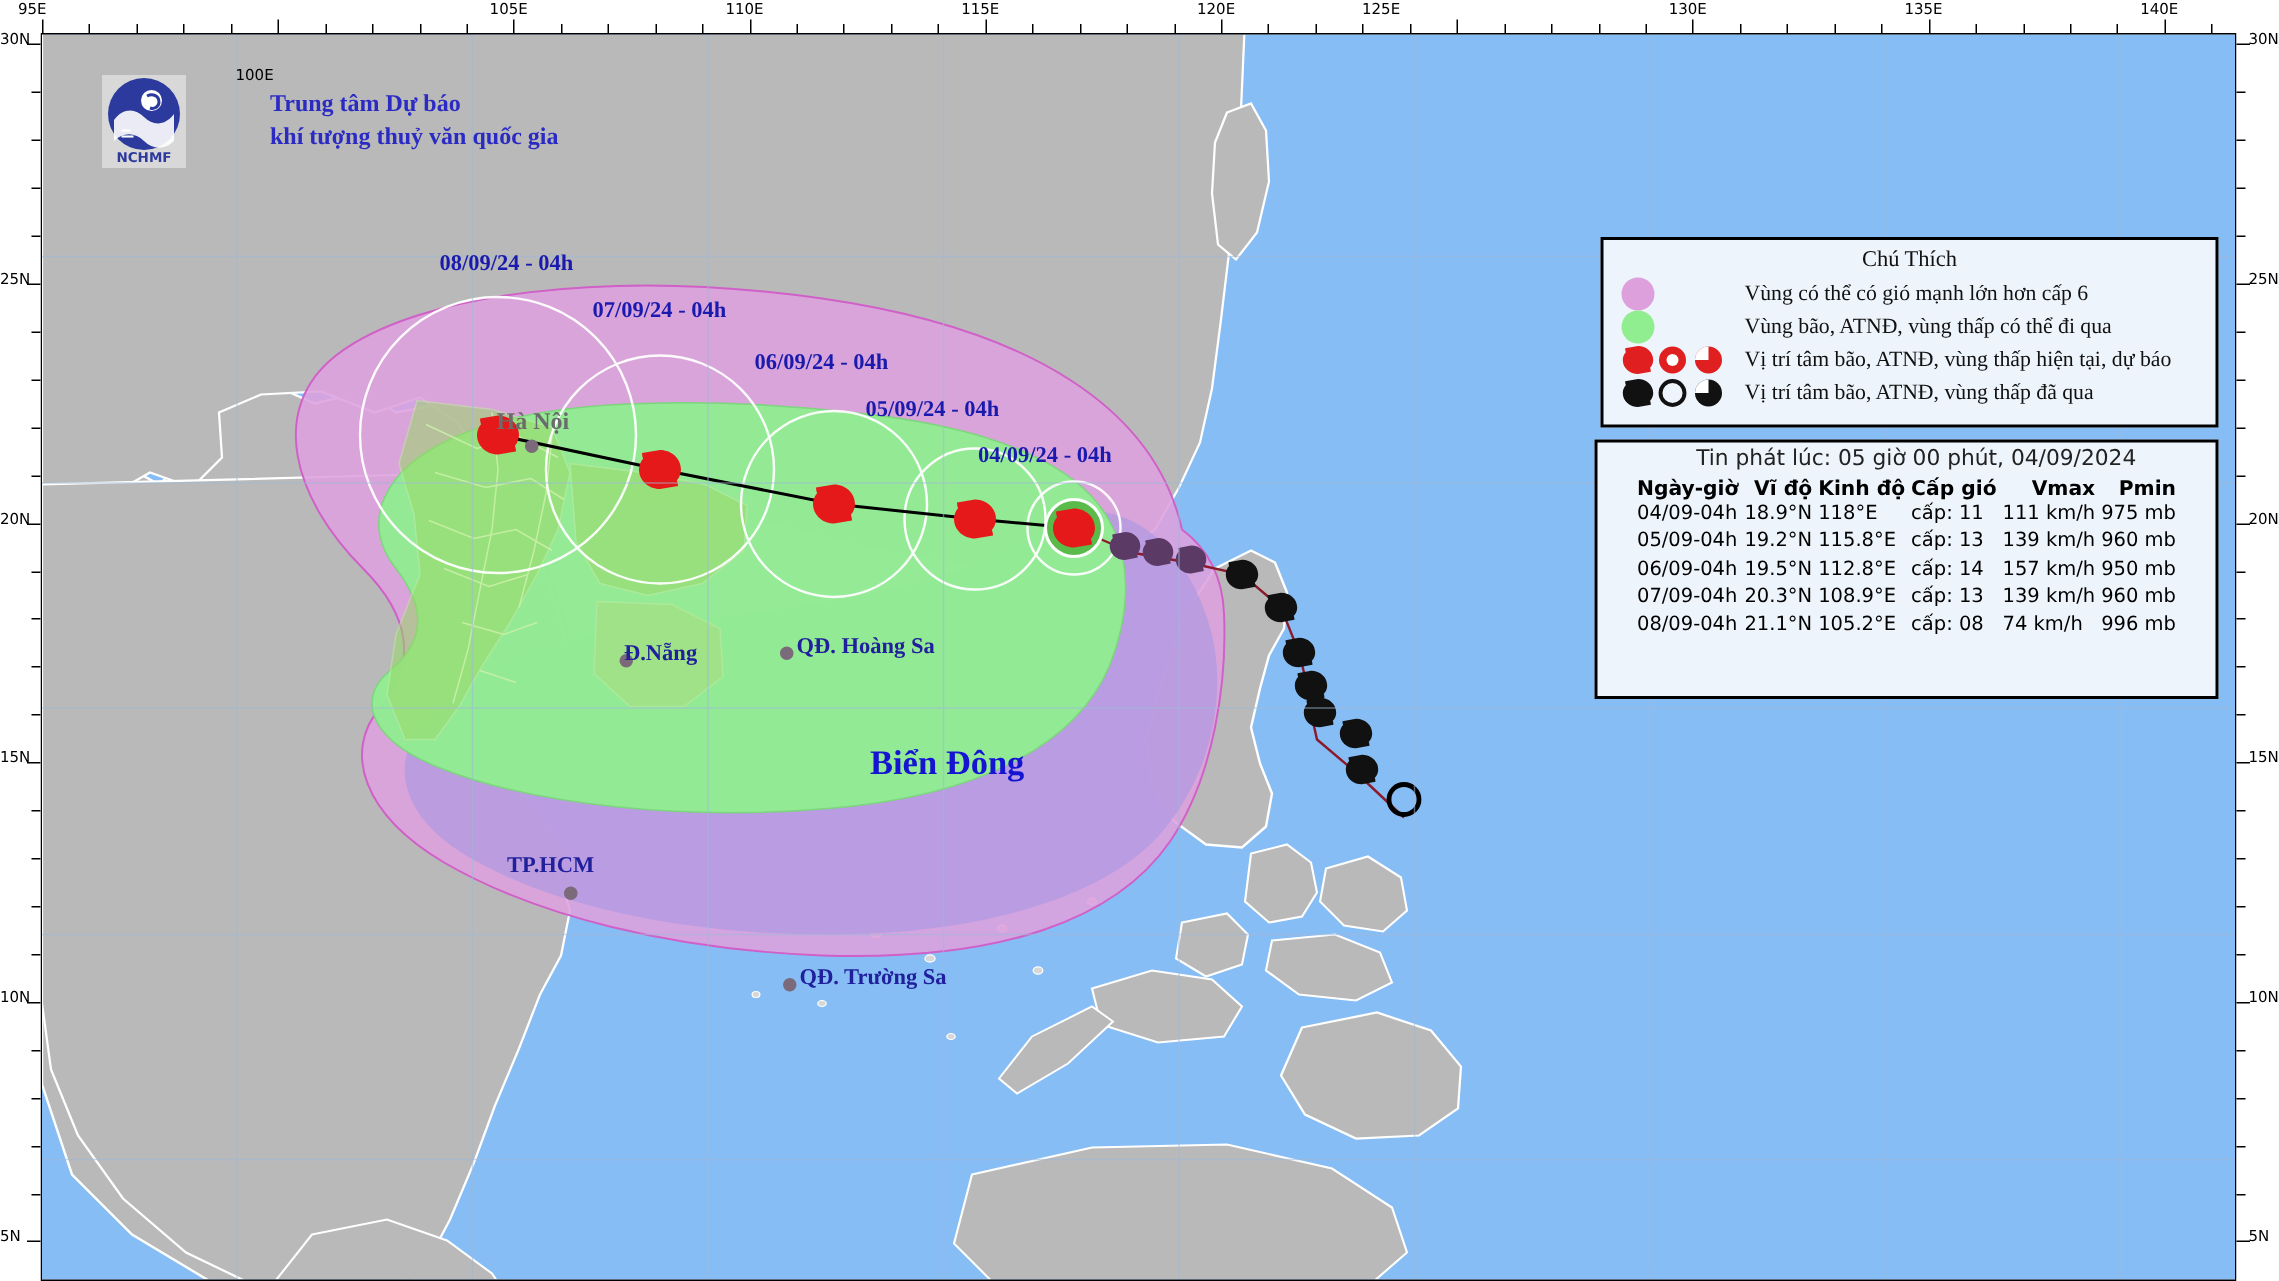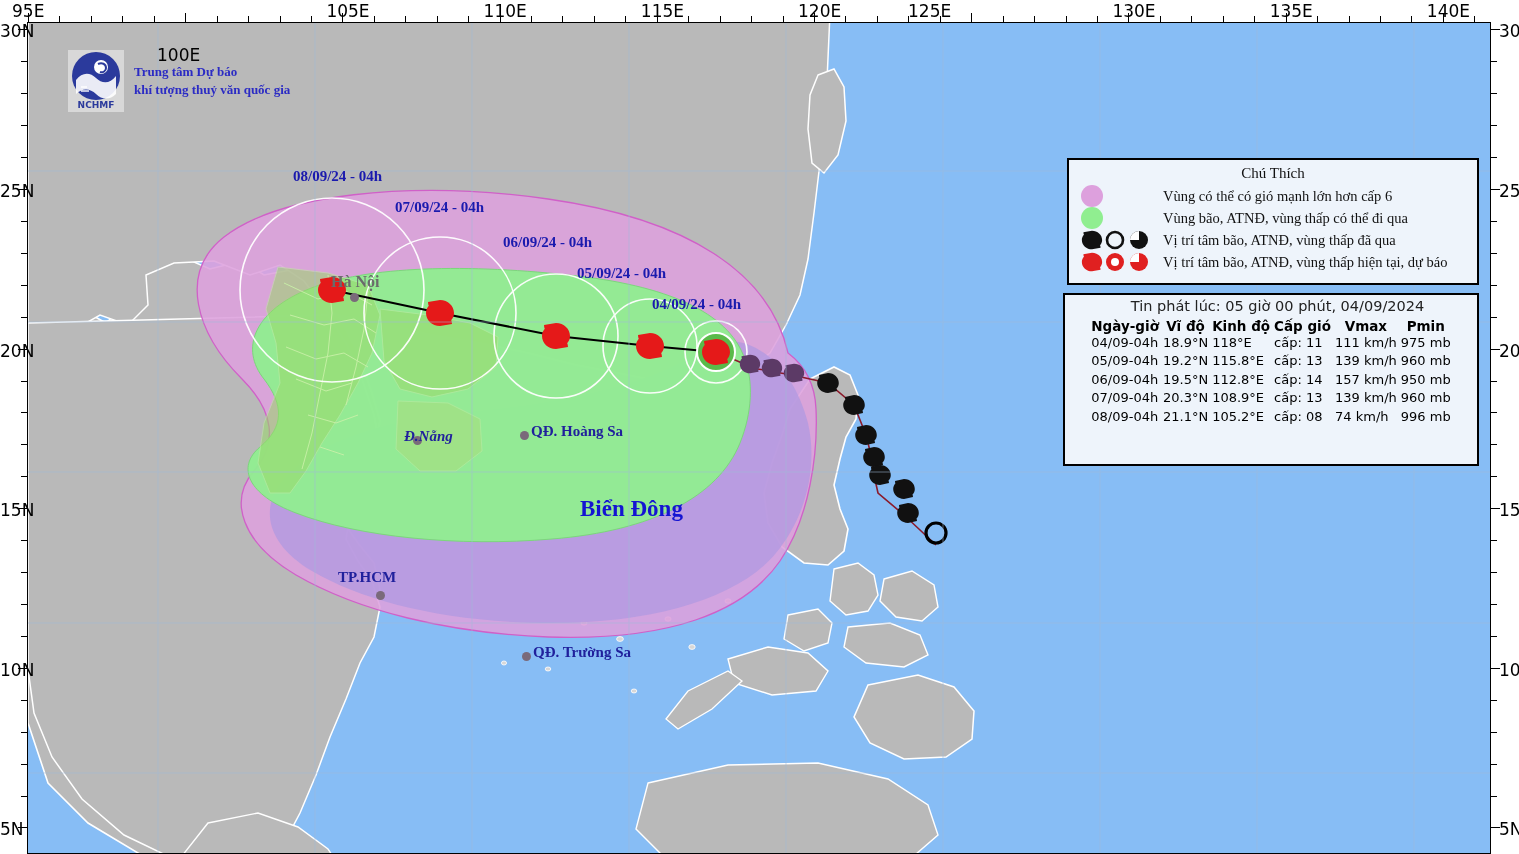--- a/index.html
+++ b/index.html
@@ -4,21 +4,21 @@
 <style>
   html,body{margin:0;padding:0;background:#fff;}
   body{width:1519px;height:854px;overflow:hidden;font-family:"Liberation Serif",serif;}
   #root{position:relative;width:1519px;height:854px;background:#fff;}
 
   
   .axis-band{position:absolute;background:#fff;z-index:40;}
   #axis-top{left:0;top:0;width:1519px;height:22px;}
   #axis-left{left:0;top:0;width:27px;height:854px;}
   #axis-right{left:1491px;top:0;width:28px;height:854px;}
-  .tick-lbl{position:absolute;font-family:"DejaVu Sans",sans-serif;font-size:17px;color:#000;white-space:nowrap;}
+  .tick-lbl{position:absolute;font-family:"DejaVu Sans",sans-serif;font-size:10px;color:#000;white-space:nowrap;}
   .tick{position:absolute;background:#000;}
   .tick-v{width:1px;height:6px;top:16px;}
   .tick-v.major{height:9px;top:13px;}
   .tick-h{height:1px;width:6px;left:21px;}
   .tick-h.major{width:9px;left:18px;}
   .tick-hr{height:1px;width:6px;left:1491px;}
   .tick-hr.major{width:9px;left:1491px;}
   #frame{position:absolute;left:27px;top:22px;width:1464px;height:832px;border:1px solid #000;box-sizing:border-box;z-index:35;pointer-events:none;}
 
   
@@ -29,37 +29,37 @@
   .mlbl{position:absolute;z-index:22;white-space:nowrap;font-family:"Liberation Serif",serif;font-weight:bold;}
   .date-lbl{color:#1a1aae;font-size:15px;}
   .city-lbl{color:#20209c;font-size:15px;}
   .sea-lbl{color:#1414d2;font-size:23px;}
   .hanoi-lbl{color:#6b6b6b;font-size:16px;}
   .citydot{position:absolute;width:9px;height:9px;border-radius:50%;background:#7a6a7a;z-index:21;}
 
   
   #logo-wrap{position:absolute;left:68px;top:50px;z-index:26;display:flex;align-items:center;gap:10px;}
   #logo-mark{position:relative;width:56px;height:62px;}
-  #logo-text{font-family:"Liberation Serif",serif;font-weight:bold;font-size:13px;color:#2b2bc4;line-height:1.35;}
+  #logo-text{font-family:"Liberation Serif",serif;font-weight:bold;font-size:16px;color:#2b2bc4;line-height:1.35;margin-left:46px;}
 
   
   .panel{position:absolute;background:#eef4fb;border:2px solid #000;z-index:30;}
   #legend-panel{left:1067px;top:158px;width:408px;height:123px;}
   #info-panel{left:1063px;top:293px;width:412px;height:169px;}
   .legend-title{text-align:center;font-family:"Liberation Serif",serif;font-size:15px;color:#111;margin-top:5px;}
   .legend-rows{margin-top:3px;}
   .lrow{display:flex;align-items:center;height:22px;padding-left:12px;}
   .lswatch{width:82px;display:flex;align-items:center;gap:5px;flex:0 0 82px;}
   .dot{width:22px;height:22px;border-radius:50%;}
   .ltext{font-family:"Liberation Serif",serif;font-size:14.5px;color:#111;white-space:nowrap;overflow:hidden;}
 
   .info-title{text-align:center;font-family:"DejaVu Sans",sans-serif;font-size:15.5px;color:#000;margin-top:6px;font-weight:bold;}
   .info-sub{text-align:center;font-family:"DejaVu Sans",sans-serif;font-size:14.5px;color:#222;margin-top:3px;margin-left:13px;}
   table.tbl{border-collapse:collapse;margin:4px auto 0;font-family:"DejaVu Sans",sans-serif;font-size:13px;color:#000;}
-  table.tbl th{font-weight:bold;padding:0 2px;text-align:center;font-size:13.5px;}
+  table.tbl th{font-weight:bold;padding:0 2px;text-align:right;font-size:13.5px;}
   table.tbl td{padding:0 2px;white-space:nowrap;line-height:1.42;}
   td.c{text-align:center;}
 </style>
 </head>
 <body>
 
 <div id="root">
 
   <div id="map">
     <svg width="1462" height="830" viewBox="0 0 1462 830" xmlns="http://www.w3.org/2000/svg">
@@ -293,21 +293,21 @@
     <div class="mlbl date-lbl" style="left:265px;top:145px;">08/09/24 - 04h</div>
     <div class="mlbl date-lbl" style="left:367px;top:176px;">07/09/24 - 04h</div>
     <div class="mlbl date-lbl" style="left:475px;top:211px;">06/09/24 - 04h</div>
     <div class="mlbl date-lbl" style="left:549px;top:242px;">05/09/24 - 04h</div>
     <div class="mlbl date-lbl" style="left:624px;top:273px;">04/09/24 - 04h</div>
 
     <div class="mlbl hanoi-lbl" style="left:303px;top:250px;">Hà Nội</div>
     <div class="citydot" style="left:322px;top:270px;"></div>
 
     <div class="citydot" style="left:385px;top:413px;"></div>
-    <div class="mlbl city-lbl" style="left:376px;top:405px;font-style:italic;">Đ.Nẵng</div>
+    <div class="mlbl city-lbl" style="left:388px;top:405px;">Đ.Nẵng</div>
 
     <div class="citydot" style="left:492px;top:408px;"></div>
     <div class="mlbl city-lbl" style="left:503px;top:400px;">QĐ. Hoàng Sa</div>
 
     <div class="mlbl city-lbl" style="left:310px;top:546px;">TP.HCM</div>
     <div class="citydot" style="left:348px;top:568px;"></div>
 
     <div class="citydot" style="left:494px;top:629px;"></div>
     <div class="mlbl city-lbl" style="left:505px;top:621px;">QĐ. Trường Sa</div>
 
@@ -342,57 +342,57 @@
         <div class="lswatch">
           <div class="dot" style="background:#dda0dd;"></div>
         </div>
         <div class="ltext">Vùng có thể có gió mạnh lớn hơn cấp 6</div>
       </div>
       <div class="lrow">
         <div class="lswatch">
           <div class="dot" style="background:#90ee90;"></div>
         </div>
         <div class="ltext">Vùng bão, ATNĐ, vùng thấp có thể đi qua</div>
-      </div>
-      <div class="lrow">
-        <div class="lswatch">
-          <svg width="78" height="22" viewBox="0 0 78 22">
-            <g fill="#111" transform="translate(11,11) scale(0.78)">
-              <path d="M0,-12 C7,-12 13,-7 13,0 C13,5 9,10 3,10 C-1,10 -4,7 -4,3 C-4,1 -3,0 -1,0
-                       C-7,0 -11,-5 -11,-10 Z M0,12 C-7,12 -13,7 -13,0 C-13,-5 -9,-10 -3,-10
-                       C1,-10 4,-7 4,-3 C4,-1 3,0 1,0 C7,0 11,5 11,10 Z"></path>
-            </g>
-            <circle cx="34" cy="11" r="8" fill="none" stroke="#111" stroke-width="2.6"></circle>
-            <g transform="translate(58,11)">
-              <circle cx="0" cy="0" r="9" fill="#111"></circle>
-              <path d="M0,0 L0,-9 A9,9 0 0,0 -9,0 Z" fill="#fff"></path>
-            </g>
-          </svg>
-        </div>
-        <div class="ltext">Vị trí tâm bão, ATNĐ, vùng thấp đã qua</div>
       </div>
       <div class="lrow">
         <div class="lswatch">
           <svg width="78" height="22" viewBox="0 0 78 22">
             <g fill="#e02020" transform="translate(11,11) scale(0.78)">
               <path d="M0,-12 C7,-12 13,-7 13,0 C13,5 9,10 3,10 C-1,10 -4,7 -4,3 C-4,1 -3,0 -1,0
                        C-7,0 -11,-5 -11,-10 Z M0,12 C-7,12 -13,7 -13,0 C-13,-5 -9,-10 -3,-10
                        C1,-10 4,-7 4,-3 C4,-1 3,0 1,0 C7,0 11,5 11,10 Z"></path>
             </g>
             <g transform="translate(34,11)">
               <circle cx="0" cy="0" r="9" fill="#e02020"></circle>
               <circle cx="0" cy="0" r="4" fill="#fff"></circle>
             </g>
             <g transform="translate(58,11)">
               <circle cx="0" cy="0" r="9" fill="#e02020"></circle>
               <path d="M0,0 L0,-9 A9,9 0 0,0 -9,0 Z" fill="#fff"></path>
             </g>
           </svg>
         </div>
         <div class="ltext">Vị trí tâm bão, ATNĐ, vùng thấp hiện tại, dự báo</div>
+      </div>
+      <div class="lrow">
+        <div class="lswatch">
+          <svg width="78" height="22" viewBox="0 0 78 22">
+            <g fill="#111" transform="translate(11,11) scale(0.78)">
+              <path d="M0,-12 C7,-12 13,-7 13,0 C13,5 9,10 3,10 C-1,10 -4,7 -4,3 C-4,1 -3,0 -1,0
+                       C-7,0 -11,-5 -11,-10 Z M0,12 C-7,12 -13,7 -13,0 C-13,-5 -9,-10 -3,-10
+                       C1,-10 4,-7 4,-3 C4,-1 3,0 1,0 C7,0 11,5 11,10 Z"></path>
+            </g>
+            <circle cx="34" cy="11" r="8" fill="none" stroke="#111" stroke-width="2.6"></circle>
+            <g transform="translate(58,11)">
+              <circle cx="0" cy="0" r="9" fill="#111"></circle>
+              <path d="M0,0 L0,-9 A9,9 0 0,0 -9,0 Z" fill="#fff"></path>
+            </g>
+          </svg>
+        </div>
+        <div class="ltext">Vị trí tâm bão, ATNĐ, vùng thấp đã qua</div>
       </div>
     </div>
   </div>
 
   <div class="panel" id="info-panel">
     <div class="info-sub">Tin phát lúc: 05 giờ 00 phút, 04/09/2024</div>
     <table class="tbl">
       <thead>
         <tr>
           <th>Ngày-giờ</th>

